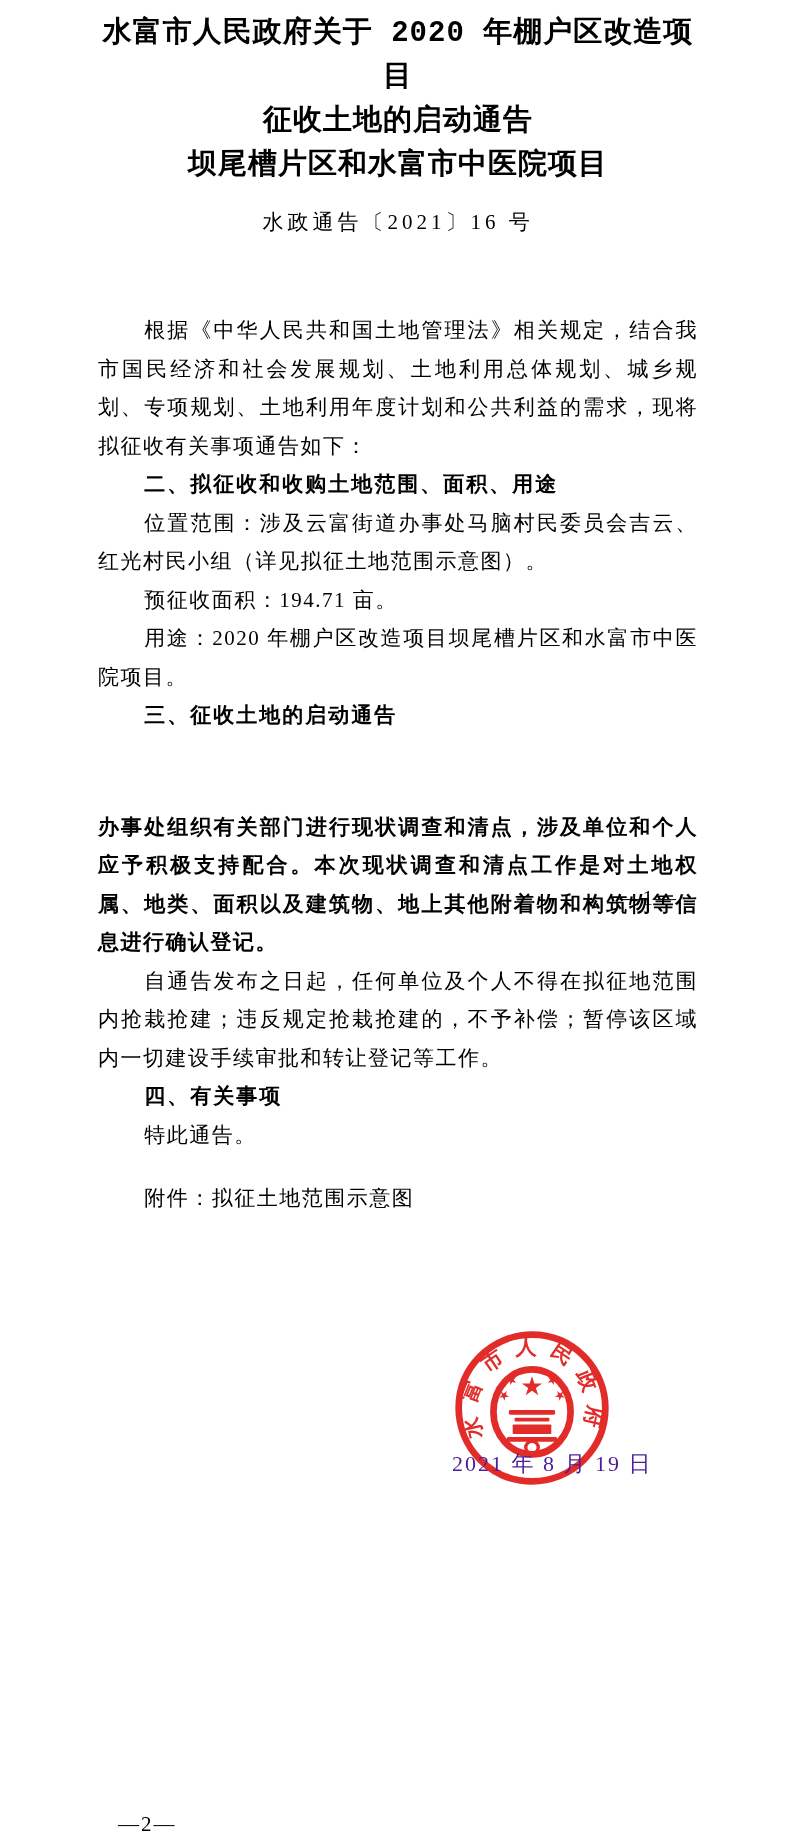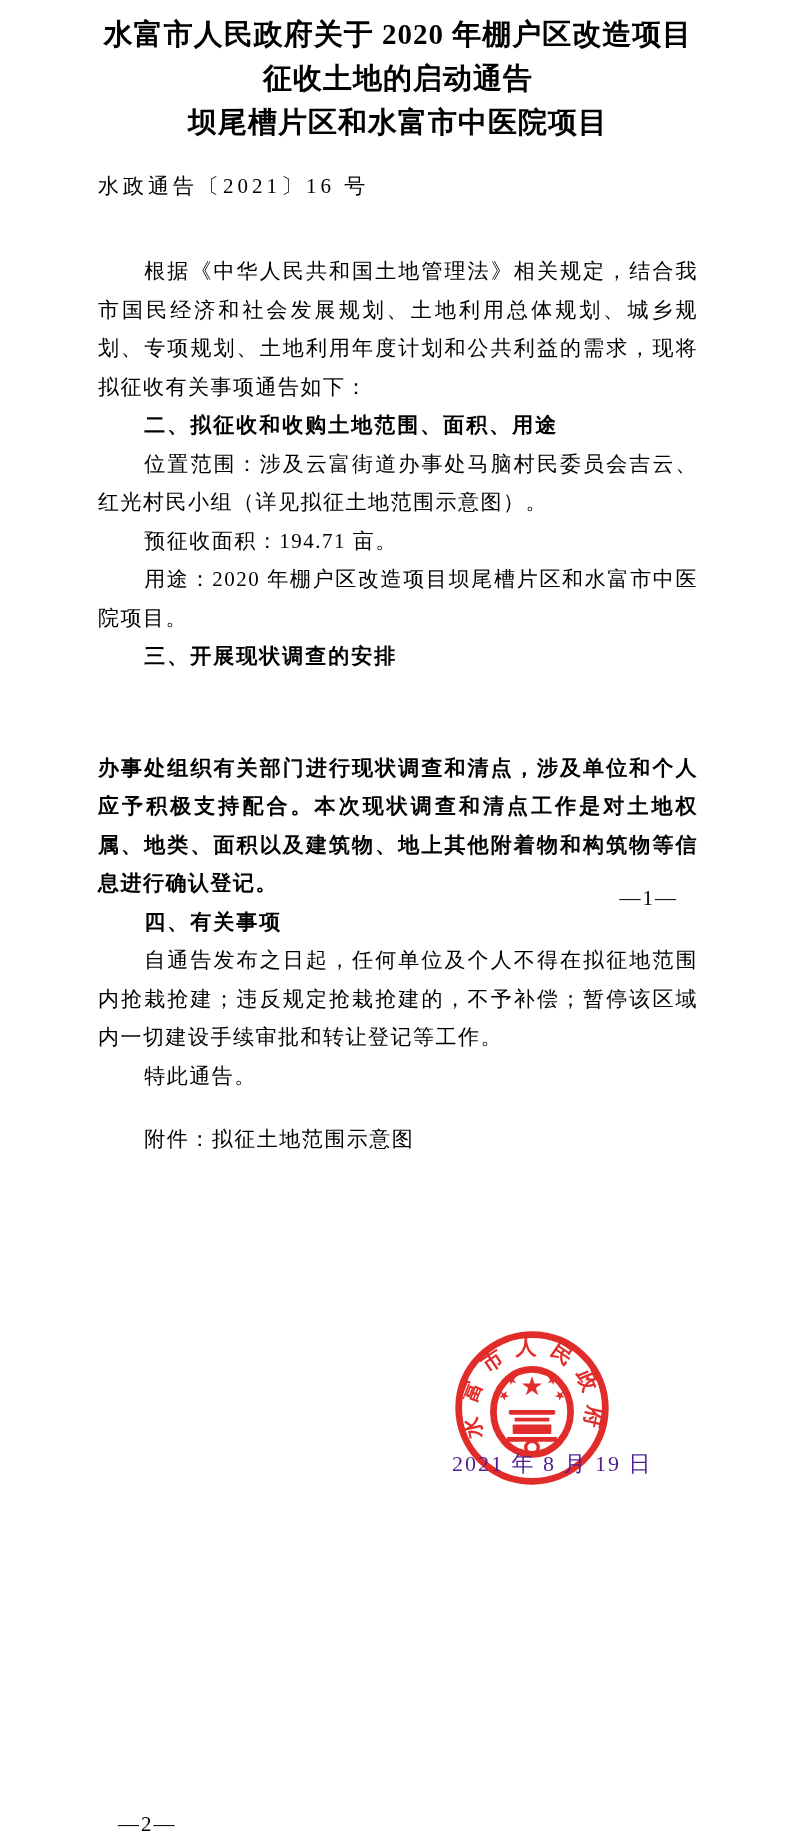--- a/index.html
+++ b/index.html
@@ -19,29 +19,30 @@
     top: 0;
     width: 600px;
   }
   .title {
     margin-top: 12px;
     text-align: center;
     font-weight: bold;
     font-size: 29px;
     line-height: 44px;
     letter-spacing: 1px;
+    font-family: Liberation Mono, monospace;
   }
   .doc-number {
-    margin-top: 27px;
-    text-align: left;
+    margin-top: 19px;
+    text-align: center;
     font-size: 21px;
     letter-spacing: 4px;
     line-height: 30px;
   }
-  .body-text { margin-top: 51px; }
+  .body-text { margin-top: 74px; }
   .para {
     margin: 0;
     font-size: 21px;
     line-height: 38.5px;
     letter-spacing: 1.5px;
     text-align: justify;
     text-justify: inter-character;
   }
   .indent { text-indent: 2.2em; }
   .heading {
@@ -92,25 +93,25 @@
     </div>
 
     <div class="doc-number">水政通告〔2021〕16 号</div>
 
     <div class="body-text">
       <p class="para indent">根据《中华人民共和国土地管理法》相关规定，结合我市国民经济和社会发展规划、土地利用总体规划、城乡规划、专项规划、土地利用年度计划和公共利益的需求，现将拟征收有关事项通告如下：</p>
       <p class="para indent heading">二、拟征收和收购土地范围、面积、用途</p>
       <p class="para indent">位置范围：涉及云富街道办事处马脑村民委员会吉云、红光村民小组（详见拟征土地范围示意图）。</p>
       <p class="para indent">预征收面积：194.71 亩。</p>
       <p class="para indent">用途：2020 年棚户区改造项目坝尾槽片区和水富市中医院项目。</p>
-      <p class="para indent heading">三、开展现状调查的安排</p>
+      <p class="para indent heading">三、征收土地的启动通告</p>
 
       <p class="para gap-top-xl">办事处组织有关部门进行现状调查和清点，涉及单位和个人应予积极支持配合。本次现状调查和清点工作是对土地权属、地类、面积以及建筑物、地上其他附着物和构筑物等信息进行确认登记。</p>
+      <p class="para indent">自通告发布之日起，任何单位及个人不得在拟征地范围内抢栽抢建；违反规定抢栽抢建的，不予补偿；暂停该区域内一切建设手续审批和转让登记等工作。</p>
       <p class="para indent heading">四、有关事项</p>
-      <p class="para indent">自通告发布之日起，任何单位及个人不得在拟征地范围内抢栽抢建；违反规定抢栽抢建的，不予补偿；暂停该区域内一切建设手续审批和转让登记等工作。</p>
       <p class="para indent">特此通告。</p>
       <p class="para indent gap-top-md">附件：拟征土地范围示意图</p>
     </div>
 
   </div>
 
   <div class="page-footer footer-1">—1—</div>
 
   <svg class="seal" viewBox="-85 -85 170 170" xmlns="http://www.w3.org/2000/svg">
     <defs>

